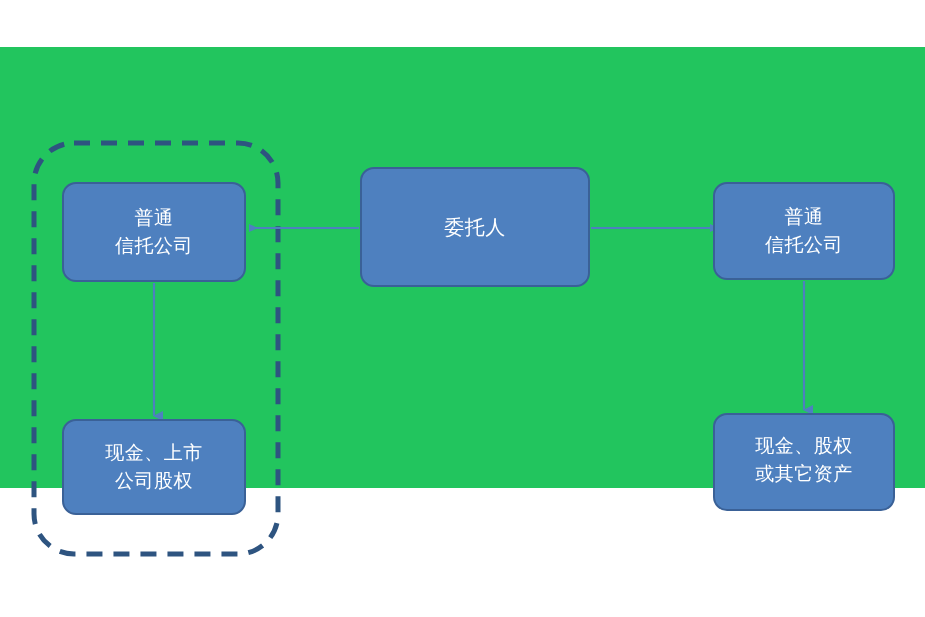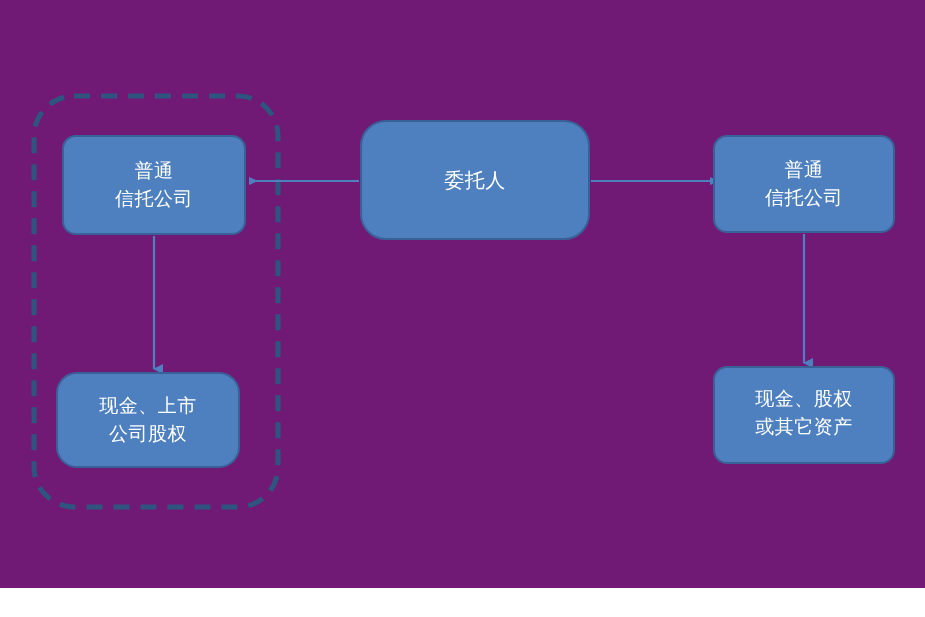--- a/index.html
+++ b/index.html
@@ -10,22 +10,23 @@
   body {
     width: 925px;
     height: 617px;
     font-family: "Liberation Serif", "DejaVu Serif", serif;
     overflow: hidden;
   }
 
   #canvas {
     position: relative;
     width: 925px;
-    height: 588px;
-    background: #701a75;
+    height: 441px;
+    background: #22c55e;
+    margin-top: 47px;
   }
 
   
   #vector-layer {
     position: absolute;
     left: 0;
     top: 0;
     width: 925px;
     height: 617px;
     pointer-events: none;
@@ -51,23 +52,23 @@
   }
 
   .node-label {
     display: block;
     width: 100%;
     white-space: pre-line;
   }
 
   
   #node-left-trust   { left: 62px;  top: 135px; width: 184px; height: 100px; border-radius: 14px; }
-  #node-settlor      { left: 360px; top: 120px; width: 230px; height: 120px; border-radius: 26px; }
+  #node-settlor      { left: 360px; top: 120px; width: 230px; height: 120px; border-radius: 14px; }
   #node-right-trust  { left: 713px; top: 135px; width: 182px; height: 98px;  border-radius: 14px; }
-  #node-left-assets  { left: 56px;  top: 372px; width: 184px; height: 96px;  border-radius: 21px; }
+  #node-left-assets  { left: 62px;  top: 372px; width: 184px; height: 96px;  border-radius: 14px; }
   #node-right-assets { left: 713px; top: 366px; width: 182px; height: 98px;  border-radius: 14px; font-family: Liberation Mono, monospace; }
 
   #node-settlor .node-label { font-size: 20px; }
 </style>
 </head>
 <body>
 
 <div id="canvas">
 
   <svg id="vector-layer" viewBox="0 0 925 617" width="925" height="617" xmlns="http://www.w3.org/2000/svg">

